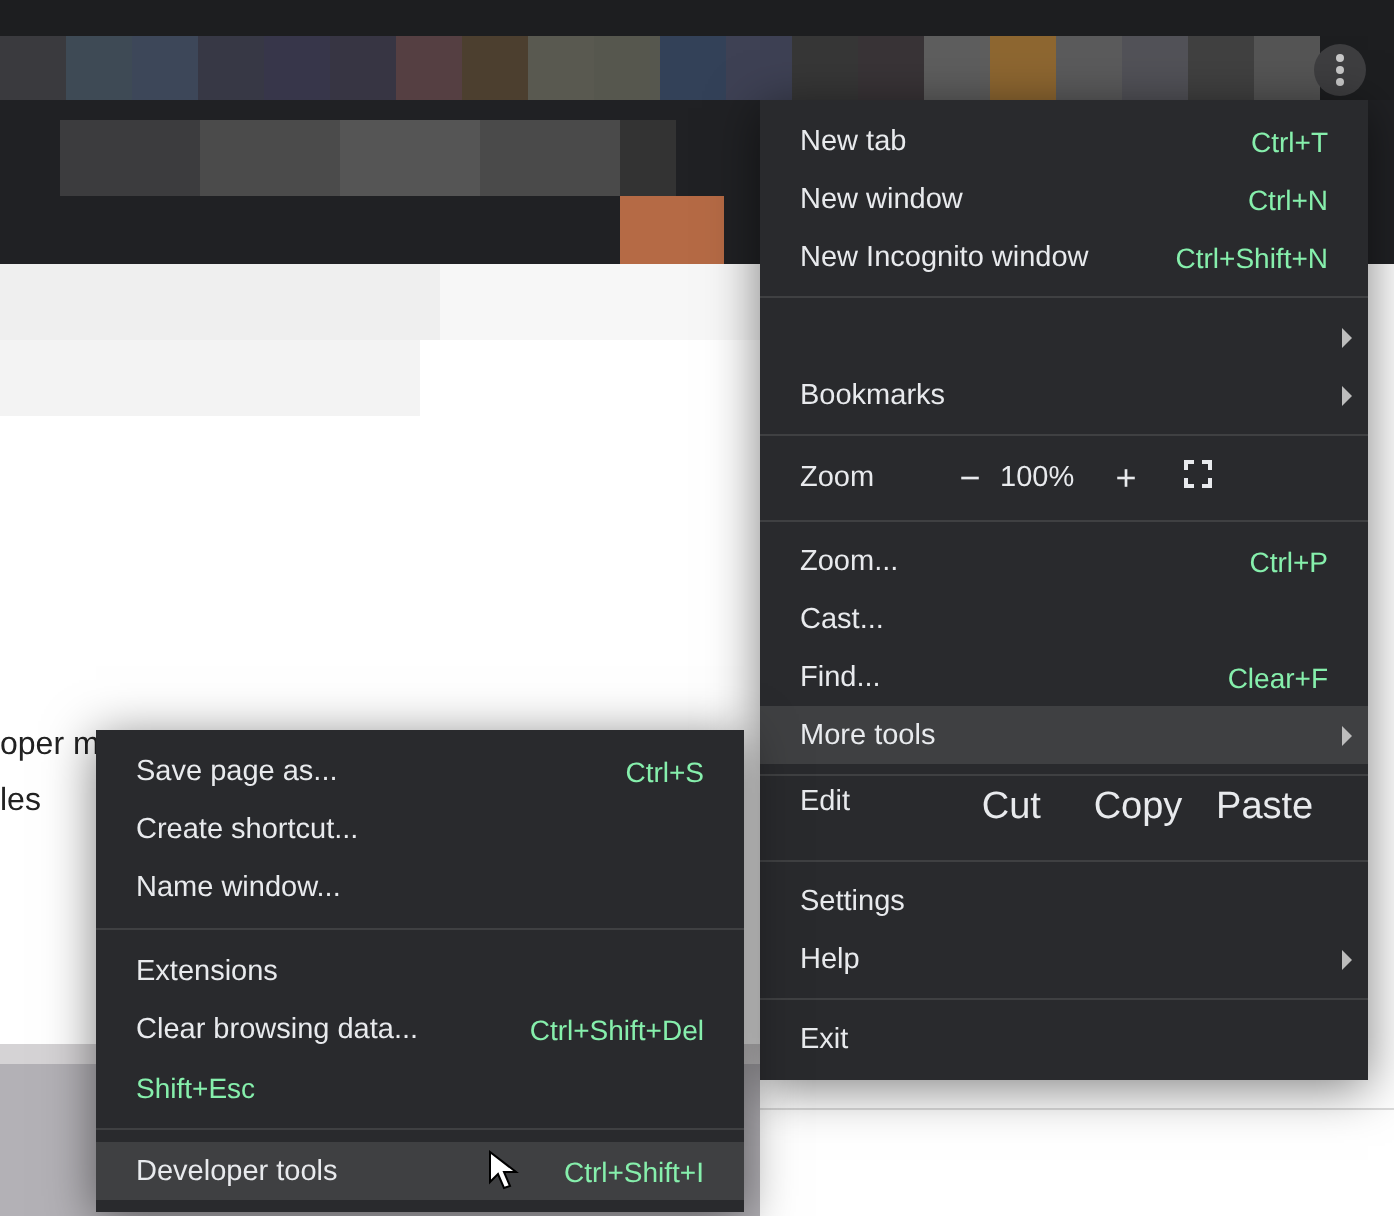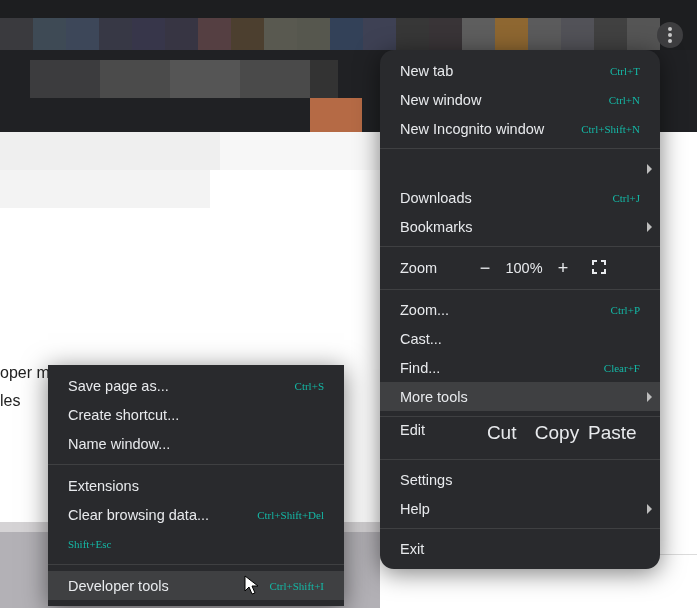--- a/index.html
+++ b/index.html
@@ -27,38 +27,38 @@
   .page-row1{position:absolute;top:0;left:0;width:380px;height:38px;background:#f7f7f7}
   .page-row1b{position:absolute;top:0;left:0;width:220px;height:38px;background:#efefef}
   .page-row2{position:absolute;top:38px;left:0;width:210px;height:38px;background:#f3f3f3}
   .ptxt{position:absolute;font-size:16px;color:#222}
 
   .hr-grey{position:absolute;left:0;top:522px;width:380px;height:10px;background:#d5d3d5}
   .grey-block{position:absolute;left:0;top:532px;width:380px;height:76px;background:#b3b1b6}
   .hr-bottom{position:absolute;left:380px;top:554px;width:317px;height:1px;background:#dcdcdc}
 
   
-  .menu-main { position:absolute; top:50px; left:380px; width:280px; background:#292a2d; color:#e8eaed; font-size:14.5px; padding-top:6px; padding-bottom:6px; box-shadow:0 4px 24px rgba(0,0,0,.5);border-radius:14px; }
+  .menu-main { position:absolute; top:50px; left:380px; width:304px; background:#292a2d; color:#e8eaed; font-size:14.5px; padding-top:6px; padding-bottom:6px; box-shadow:0 4px 24px rgba(0,0,0,.5); }
   .mi { display:flex; align-items:center; height:29px; padding:0 20px; cursor:pointer; position:relative; }
   .mi:hover,.mi.hover { background:#3f4042; }
   .mi .lbl { flex:1; white-space:nowrap; color:#e8eaed; }
-  .mi .sc { color:#14b8a6; font-size:11px;font-family:Liberation Serif, serif; }
+  .mi .sc { color:#86efac; font-size:14px; }
   .mi .arrow { position:absolute; right:8px; }
   .sep { height:1px; background:#3f4042; margin:5px 0; }
   .zoom-row{display:flex;align-items:center;height:32px;padding:0 12px 0 20px}
   .zoom-row .zlbl{width:70px;color:#e8eaed}
   .zoom-btn{width:30px;text-align:center;color:#e8eaed;cursor:pointer;font-size:18px}
-  .zoom-val{width:48px;text-align:center;color:#e8eaed}
+  .zoom-val{width:48px;text-align:left;color:#e8eaed}
   .zoom-fs{width:42px;text-align:center;cursor:pointer}
   .edit-row{display:flex;align-items:flex-start;height:32px;padding:0 20px}
   .edit-row .elbl{width:74px;color:#e8eaed}
   .edit-btn{flex:1;text-align:center;color:#e8eaed;cursor:pointer;font-size:19px}
 
   
-  .menu-sub { position:absolute; top:365px; left:48px; width:296px; background:#292a2d; color:#e8eaed; font-size:14.5px; padding-top:6px; padding-bottom:6px; box-shadow:0 4px 24px rgba(0,0,0,.5); }
+  .menu-sub { position:absolute; top:365px; left:48px; width:324px; background:#292a2d; color:#e8eaed; font-size:14.5px; padding-top:6px; padding-bottom:6px; box-shadow:0 4px 24px rgba(0,0,0,.5); }
   .menu-sub .mi{height:29px}
   .menu-sub .sep{margin:6px 0}
 
   .tri{width:0;height:0;border-top:5px solid transparent;border-bottom:5px solid transparent;border-left:5px solid #bdbdbd}
 
   .cursor { position:absolute; top:575px; left:244px; z-index:50; pointer-events:none;}
 </style>
 </head>
 <body>
 
@@ -128,24 +128,20 @@
     </div>
   <div class="mi">
       <span class="lbl">New Incognito window</span>
       <span class="sc">Ctrl+Shift+N</span>
     </div>
   <div class="sep"></div>
   <div class="mi">
       <span class="arrow tri"></span>
     </div>
   <div class="mi">
-      <span class="lbl">Downloads</span>
-      <span class="sc">Ctrl+J</span>
-    </div>
-  <div class="mi">
       <span class="lbl">Bookmarks</span>
       <span class="arrow tri"></span>
     </div>
   <div class="sep"></div>
   <div class="zoom-row">
     <span class="zlbl">Zoom</span>
     <span class="zoom-btn">−</span>
     <span class="zoom-val">100%</span>
     <span class="zoom-btn">+</span>
     <span class="zoom-fs">

